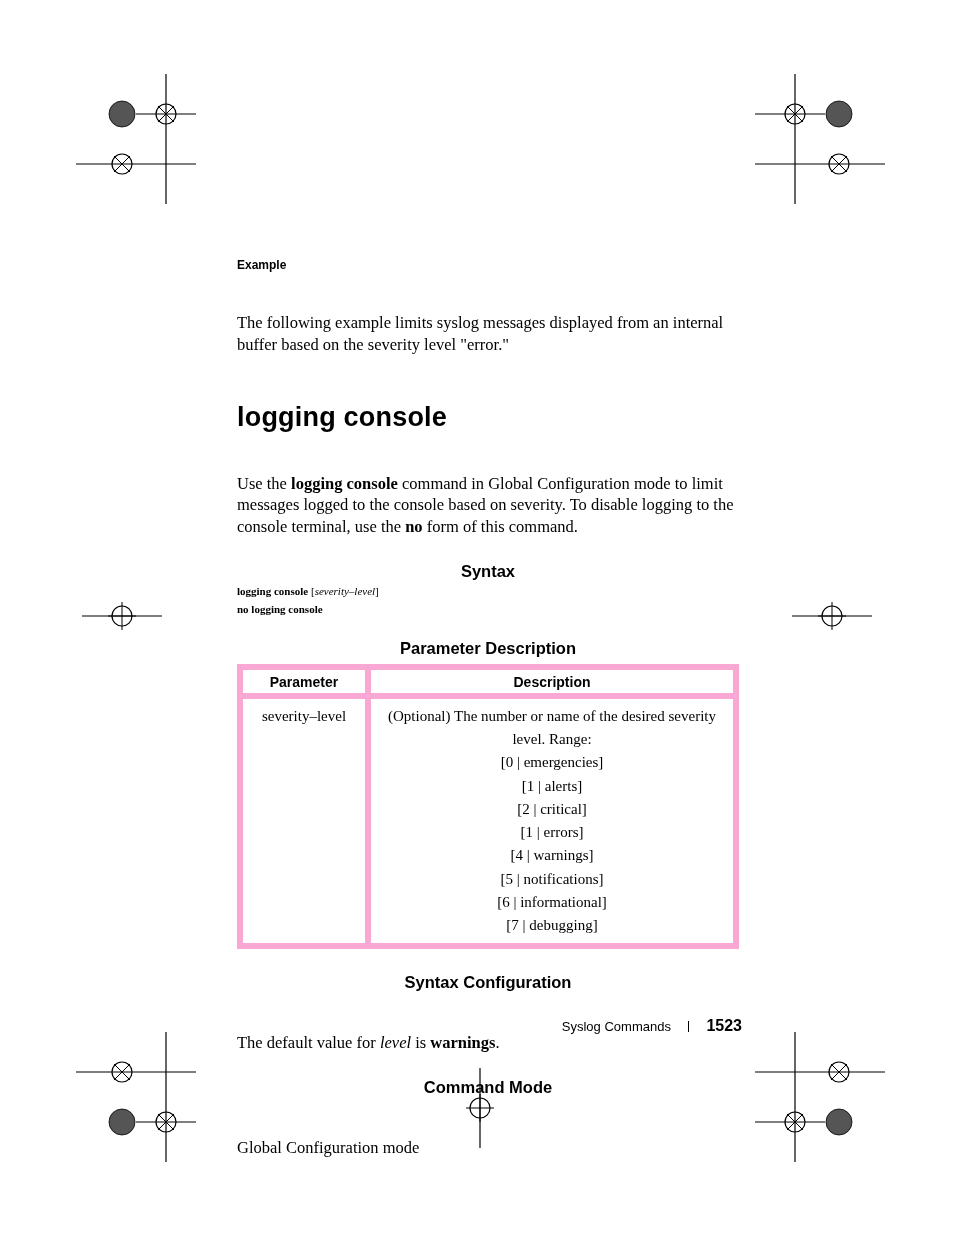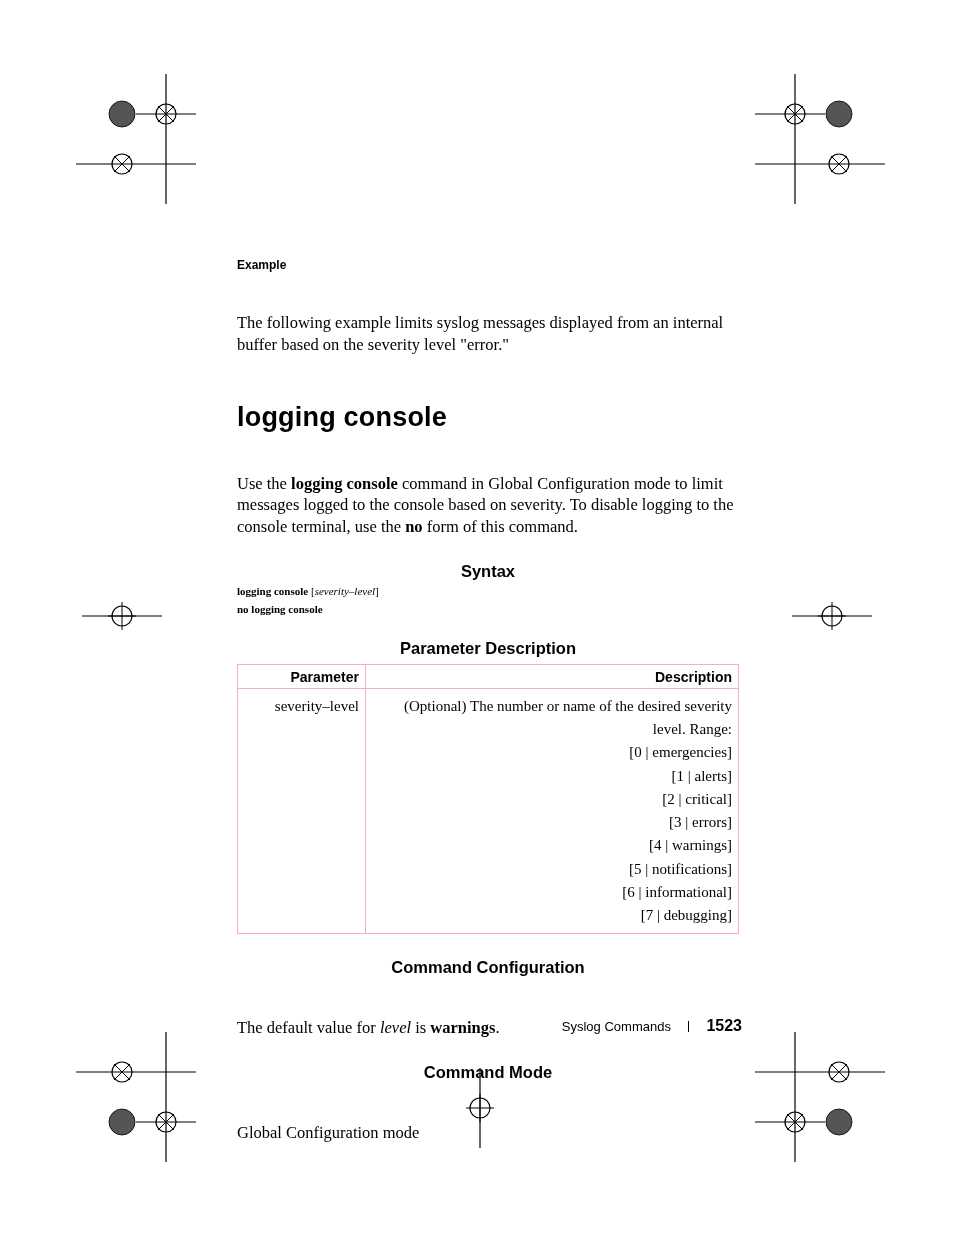--- a/index.html
+++ b/index.html
@@ -50,22 +50,22 @@
     text-align: center;
   }
   .syntax-line { font-size: 11px; margin: 0 0 6px 0; }
   table.param {
     border-collapse: collapse;
     width: 100%;
     margin-top: 6px;
     font-size: 15px;
   }
   table.param th, table.param td {
-    border: 1px solid #f9a8d4;
-    text-align: right;
+    border: 6px solid #f9a8d4;
+    text-align: center;
     vertical-align: top;
   }
   table.param th {
     font-family: "Arial Narrow", "Helvetica Neue", Arial, sans-serif;
     font-weight: 700;
     font-stretch: condensed;
     font-size: 14px;
     padding: 4px 6px 3px 6px;
   }
   table.param td {
@@ -213,31 +213,31 @@
       <th class="col-param">Parameter</th>
       <th>Description</th>
     </tr>
     <tr>
       <td>severity–level</td>
       <td>
         <span>(Optional) The number or name of the desired severity level. Range:</span><br>
         <span class="range-item">[0 | emergencies]</span><br>
         <span class="range-item">[1 | alerts]</span><br>
         <span class="range-item">[2 | critical]</span><br>
-        <span class="range-item">[3 | errors]</span><br>
+        <span class="range-item">[1 | errors]</span><br>
         <span class="range-item">[4 | warnings]</span><br>
         <span class="range-item">[5 | notifications]</span><br>
         <span class="range-item">[6 | informational]</span><br>
         <span class="range-item">[7 | debugging]</span>
       </td>
     </tr>
   </tbody>
     </table>
 
-  <div class="sub-h h-bold">Command Configuration</div>
+  <div class="sub-h h-bold">Syntax Configuration</div>
   <p class="body-p serif">
     <span>The default value for </span><span class="ital">level</span><span> is </span><span class="b">warnings</span><span>.</span>
   </p>
 
   <div class="sub-h h-bold">Command Mode</div>
   <p class="body-p serif">Global Configuration mode</p>
 
 </div>
 
 <div class="footer">

